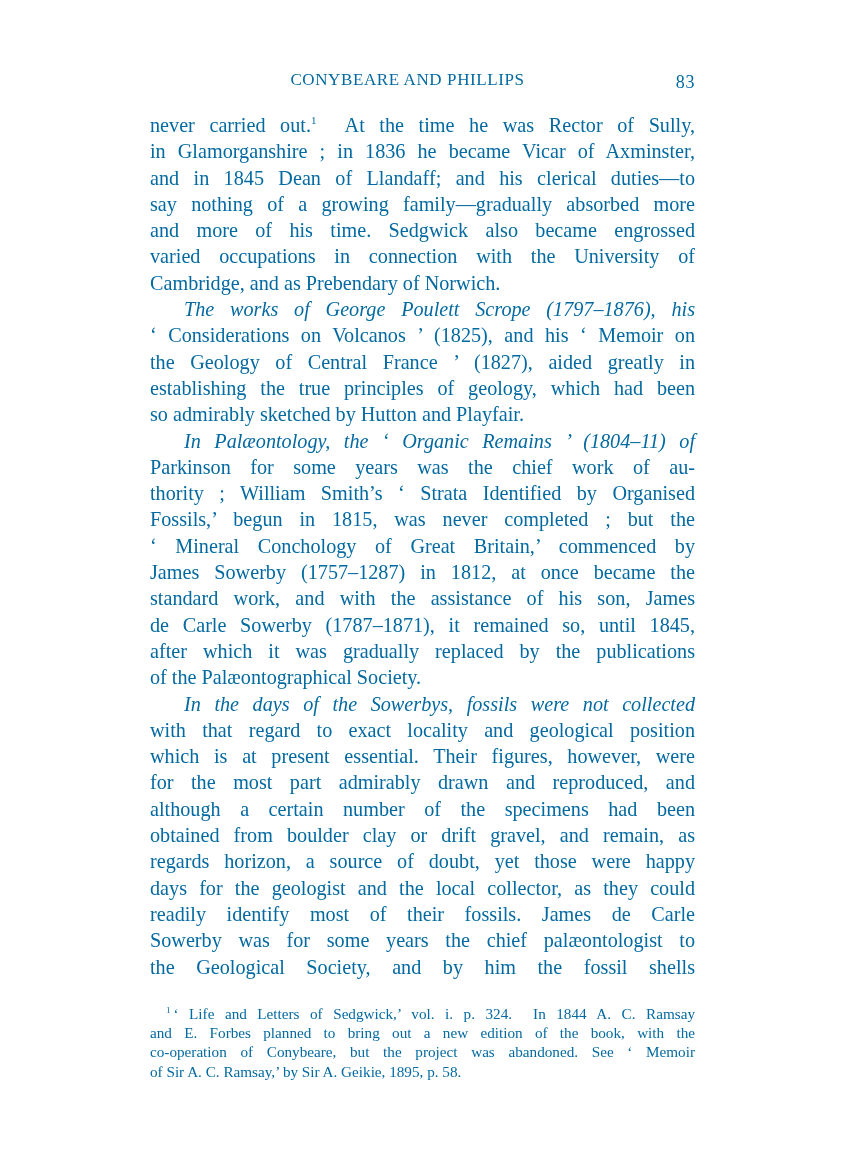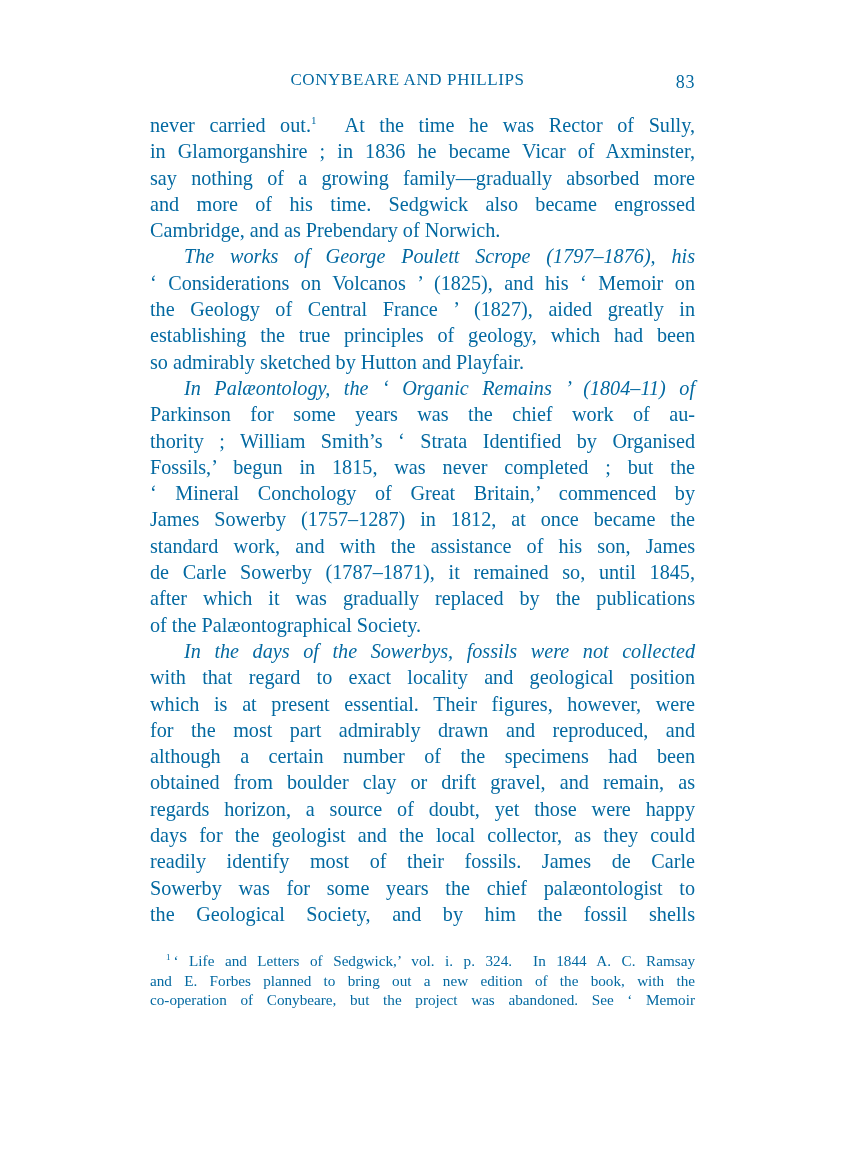--- a/index.html
+++ b/index.html
@@ -26,22 +26,24 @@
   <div class="running-head">
     <span class="title">CONYBEARE AND PHILLIPS</span>
     <span class="folio">83</span>
   </div>
 
   <div class="body">
 
     <div>
       <span class="line"><span>never carried out.</span><span class="fn-mark">1</span><span style="white-space:pre">  At the time he was Rector of Sully,</span></span>
       <span class="line">in Glamorganshire ; in 1836 he became Vicar of Axminster,</span>
+      <span class="line">and in 1845 Dean of Llandaff; and his clerical duties—to</span>
       <span class="line">say nothing of a growing family—gradually absorbed more</span>
       <span class="line">and more of his time.  Sedgwick also became engrossed</span>
+      <span class="line">varied occupations in connection with the University of</span>
       <span class="line last">Cambridge, and as Prebendary of Norwich.</span>
     </div>
 
     <div>
       <span class="line indent">The works of George Poulett Scrope (1797–1876), his</span>
       <span class="line">‘ Considerations on Volcanos ’ (1825), and his ‘ Memoir on</span>
       <span class="line">the Geology of Central France ’ (1827), aided greatly in</span>
       <span class="line">establishing the true principles of geology, which had been</span>
       <span class="line last">so admirably sketched by Hutton and Playfair.</span>
     </div>
@@ -72,15 +74,16 @@
       <span class="line">Sowerby was for some years the chief palæontologist to</span>
       <span class="line">the Geological Society, and by him the fossil shells</span>
     </div>
   </div>
 
   <div class="footnotes">
     <div>
       <span class="line indent"><span class="fn-num">1</span><span style="white-space:pre">‘ Life and Letters of Sedgwick,’ vol. i. p. 324.  In 1844 A. C. Ramsay</span></span>
       <span class="line">and E. Forbes planned to bring out a new edition of the book, with the</span>
       <span class="line">co-operation of Conybeare, but the project was abandoned.  See ‘ Memoir</span>
+      <span class="line last">of Sir A. C. Ramsay,’ by Sir A. Geikie, 1895, p. 58.</span>
     </div>
   </div>
 </div>
 
 </body></html>

